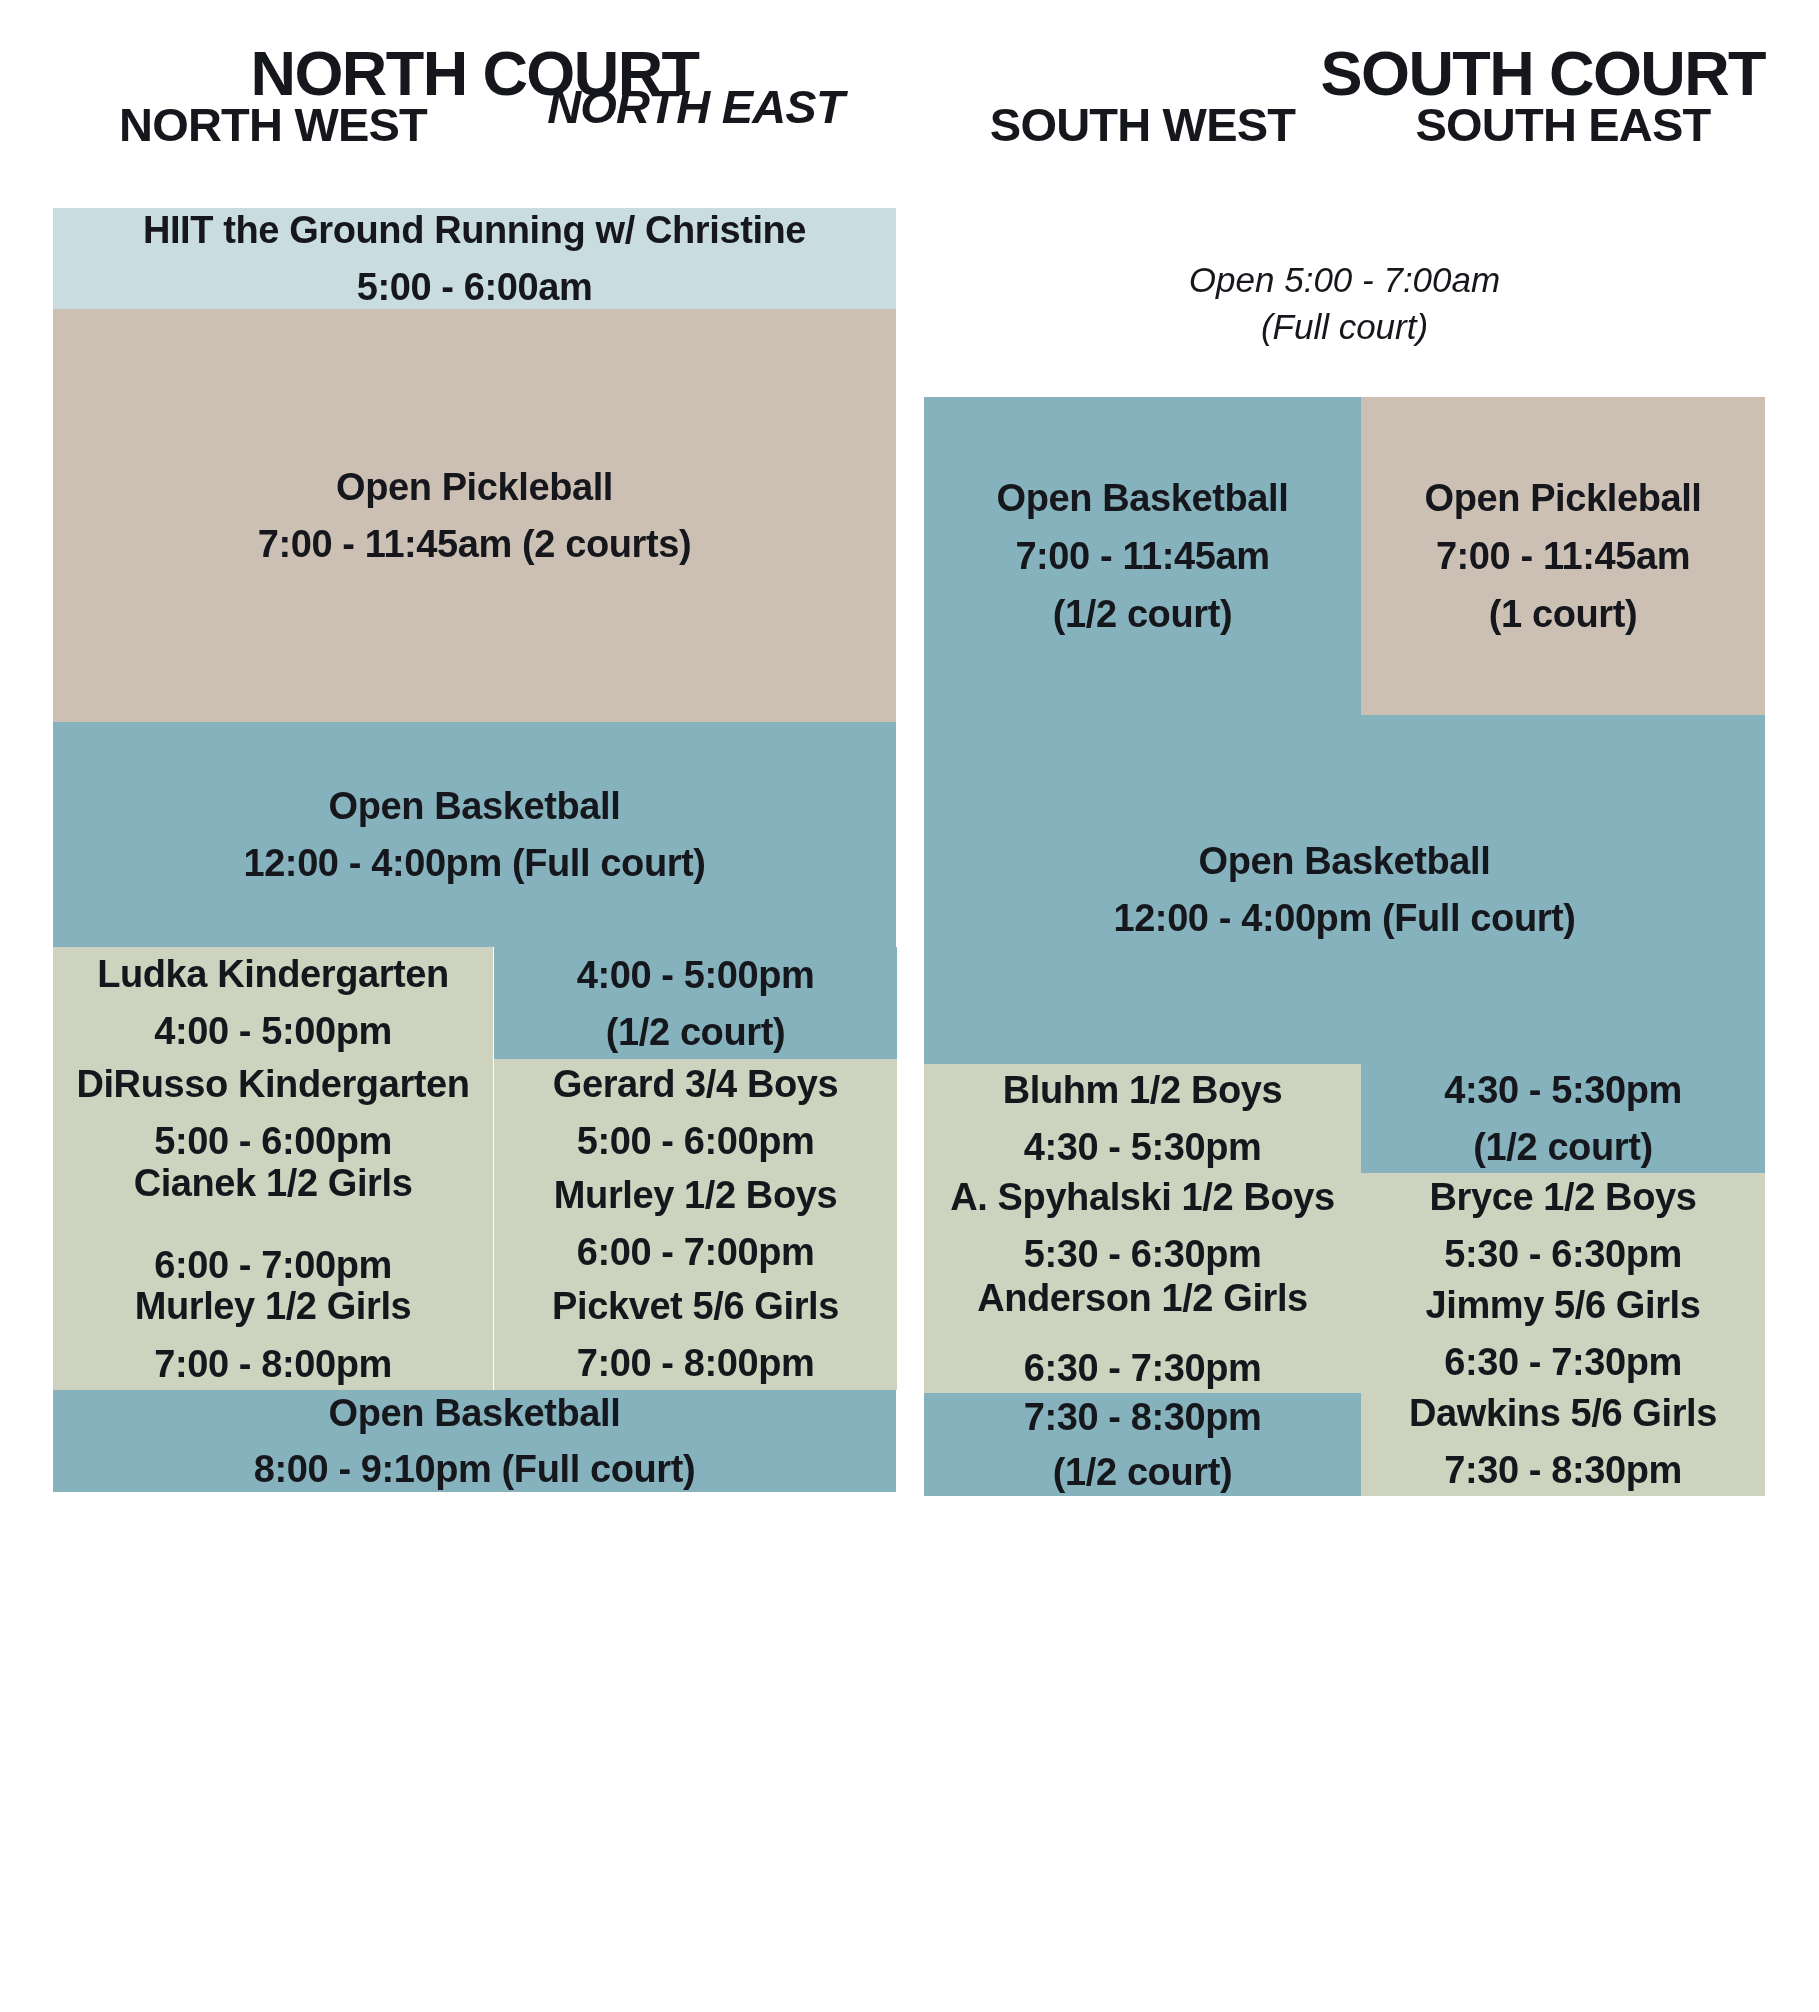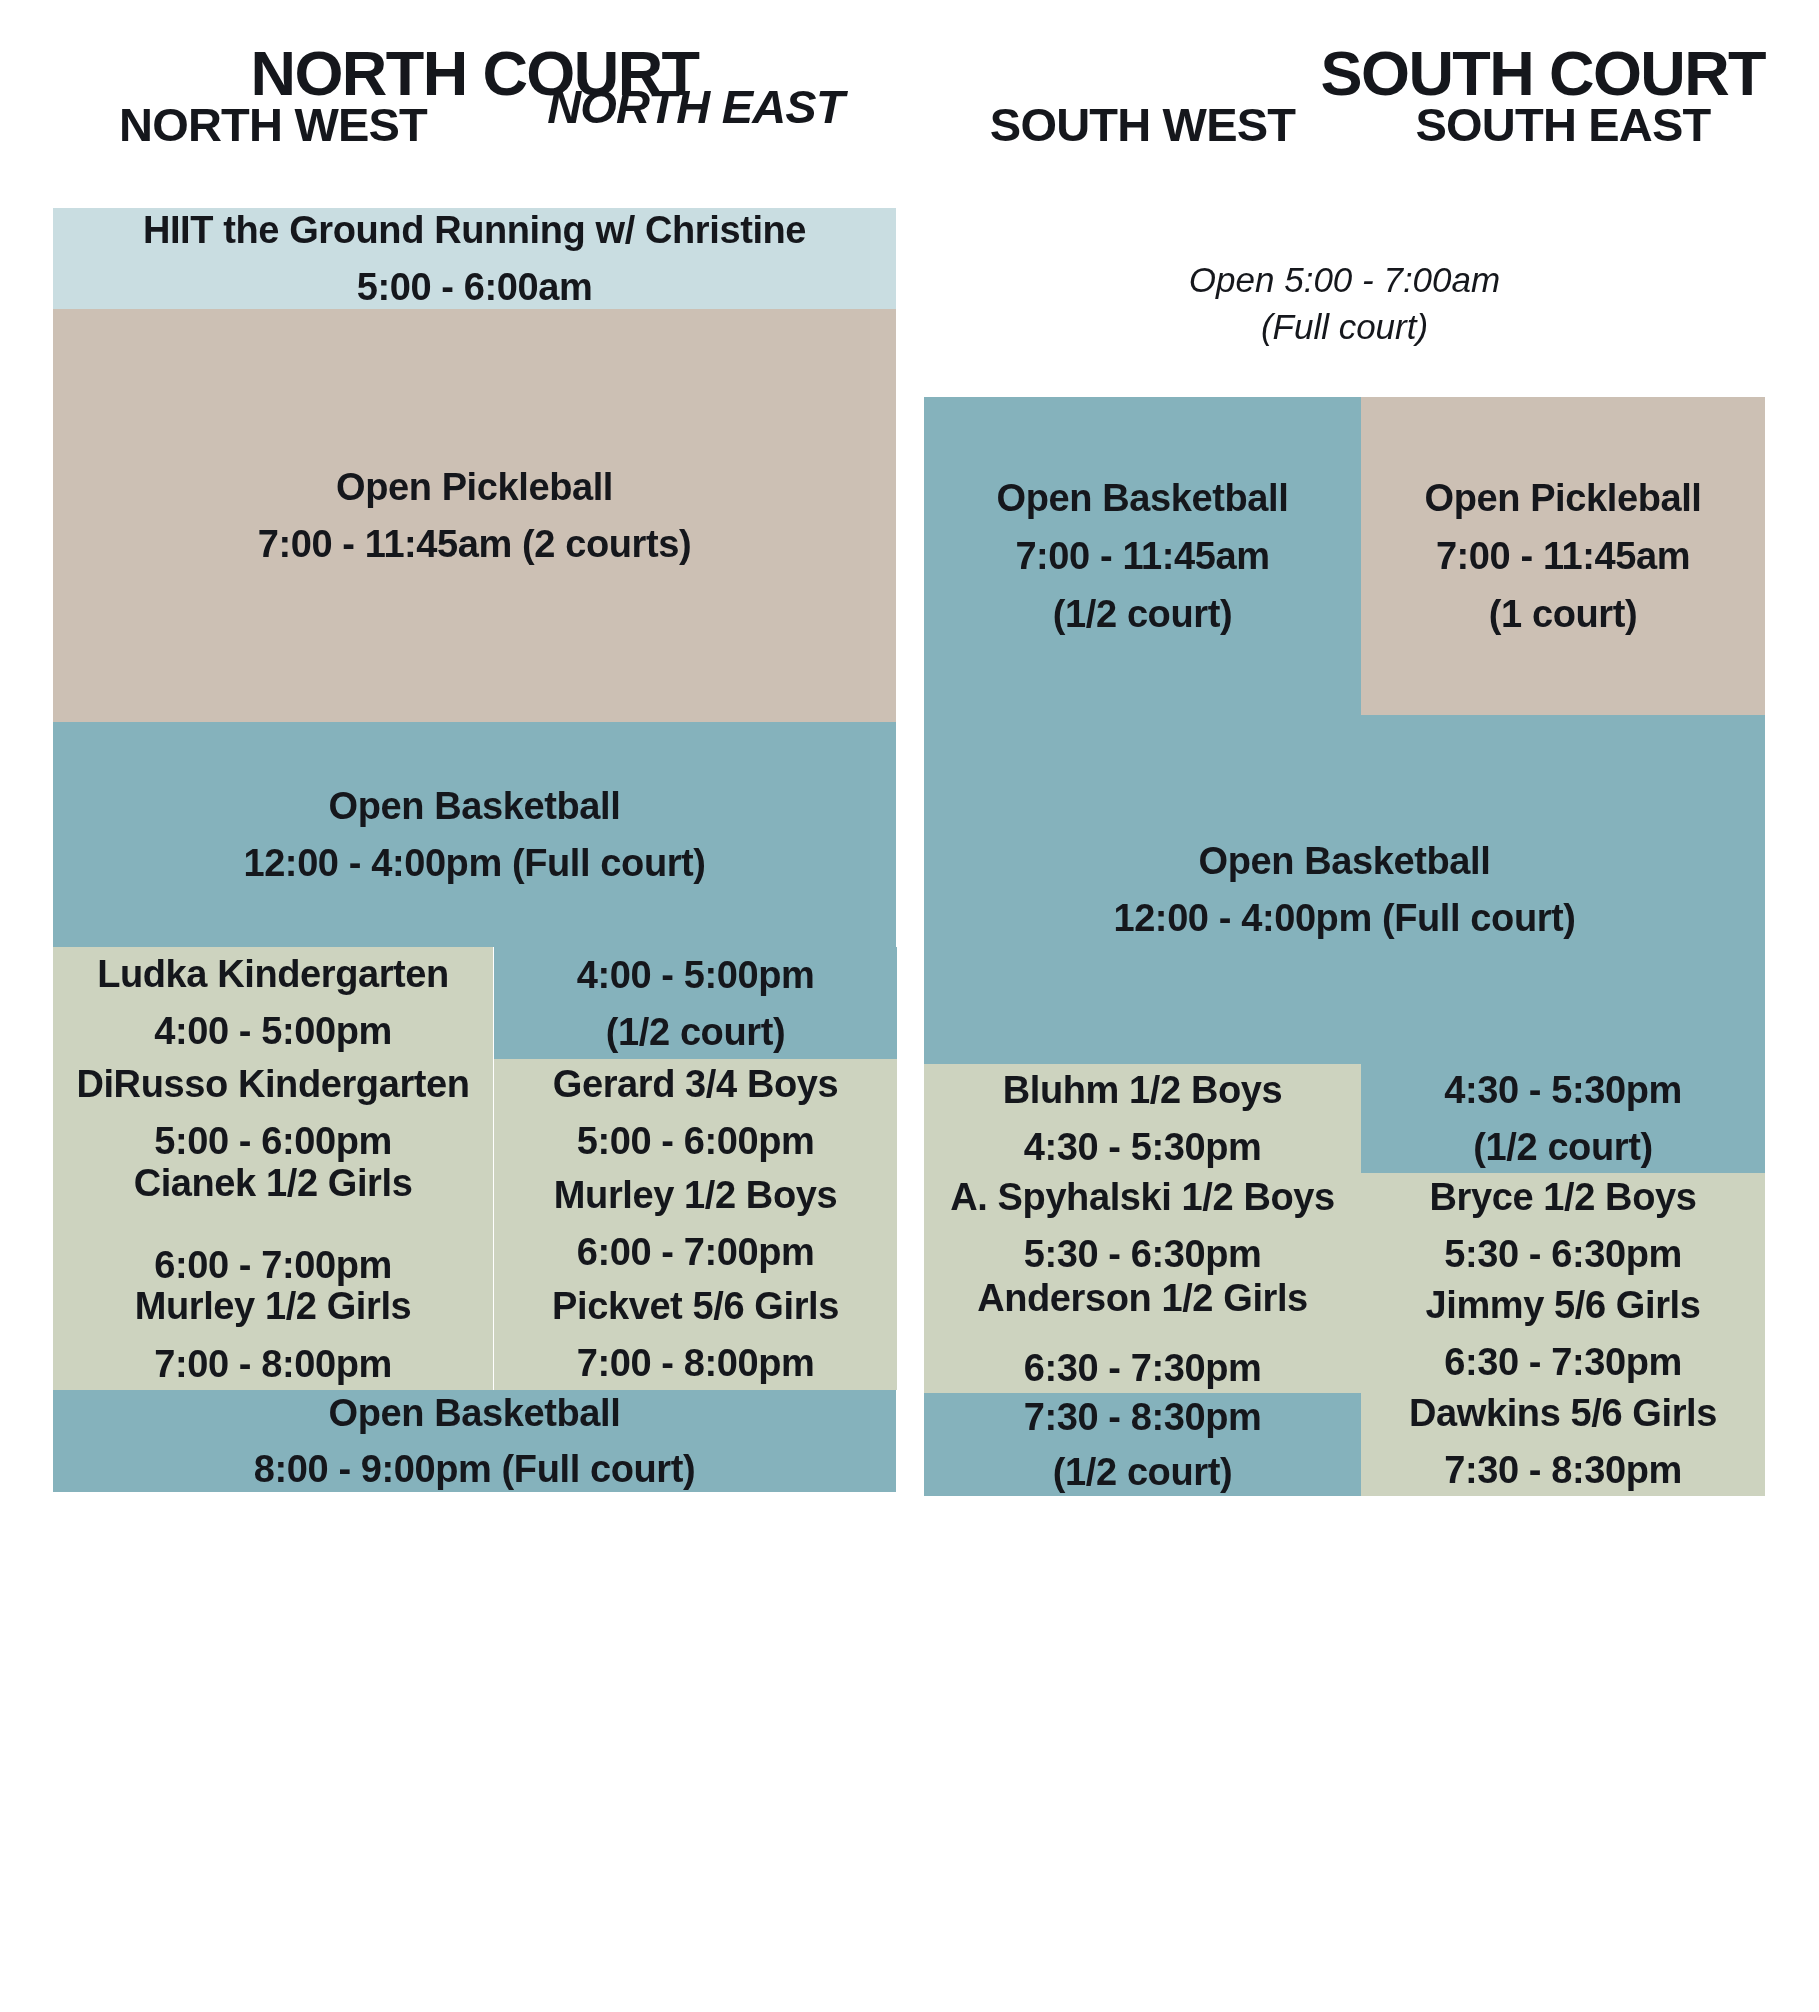--- a/index.html
+++ b/index.html
@@ -130,21 +130,21 @@
     <div class="line">Murley 1/2 Boys</div>
     <div class="line">6:00 - 7:00pm</div>
   </div>
   <div class="block" style="left:494px;top:1279px;width:403px;height:111px;">
     <div class="line">Pickvet 5/6 Girls</div>
     <div class="line">7:00 - 8:00pm</div>
   </div>
 
   <div class="block teal" style="left:53px;top:1390px;width:843px;height:102px;gap:17.3px;">
     <div class="line">Open Basketball</div>
-    <div class="line">8:00 - 9:00pm (Full court)</div>
+    <div class="line">8:00 - 9:10pm (Full court)</div>
   </div>
 
   <div class="court-title" style="left:924px;top:38px;width:841px;text-align:right;">SOUTH COURT</div>
 
   <div class="col-header" style="left:1361px;top:101px;width:404px;">SOUTH EAST</div>
   <div class="col-header" style="left:924px;top:101px;width:437px;">SOUTH WEST</div>
 
   <div class="block open-note" style="left:924px;top:244px;width:841px;height:118px;">
     <div class="line">Open 5:00 - 7:00am</div>
     <div class="line">(Full court)</div>

